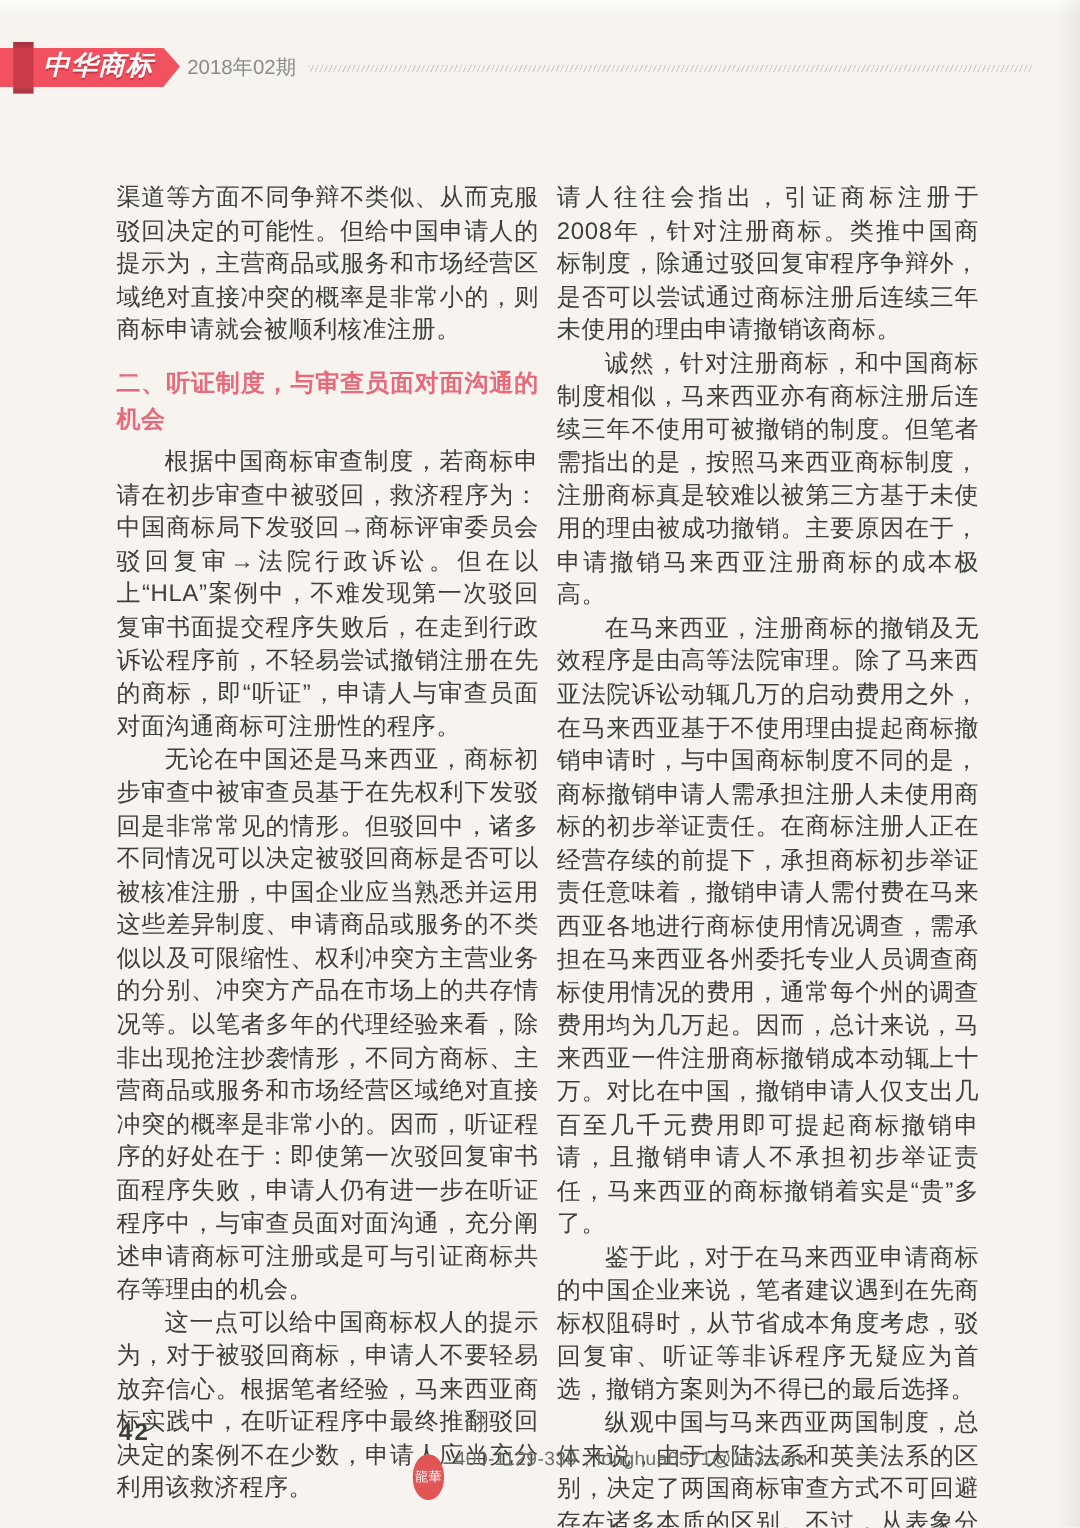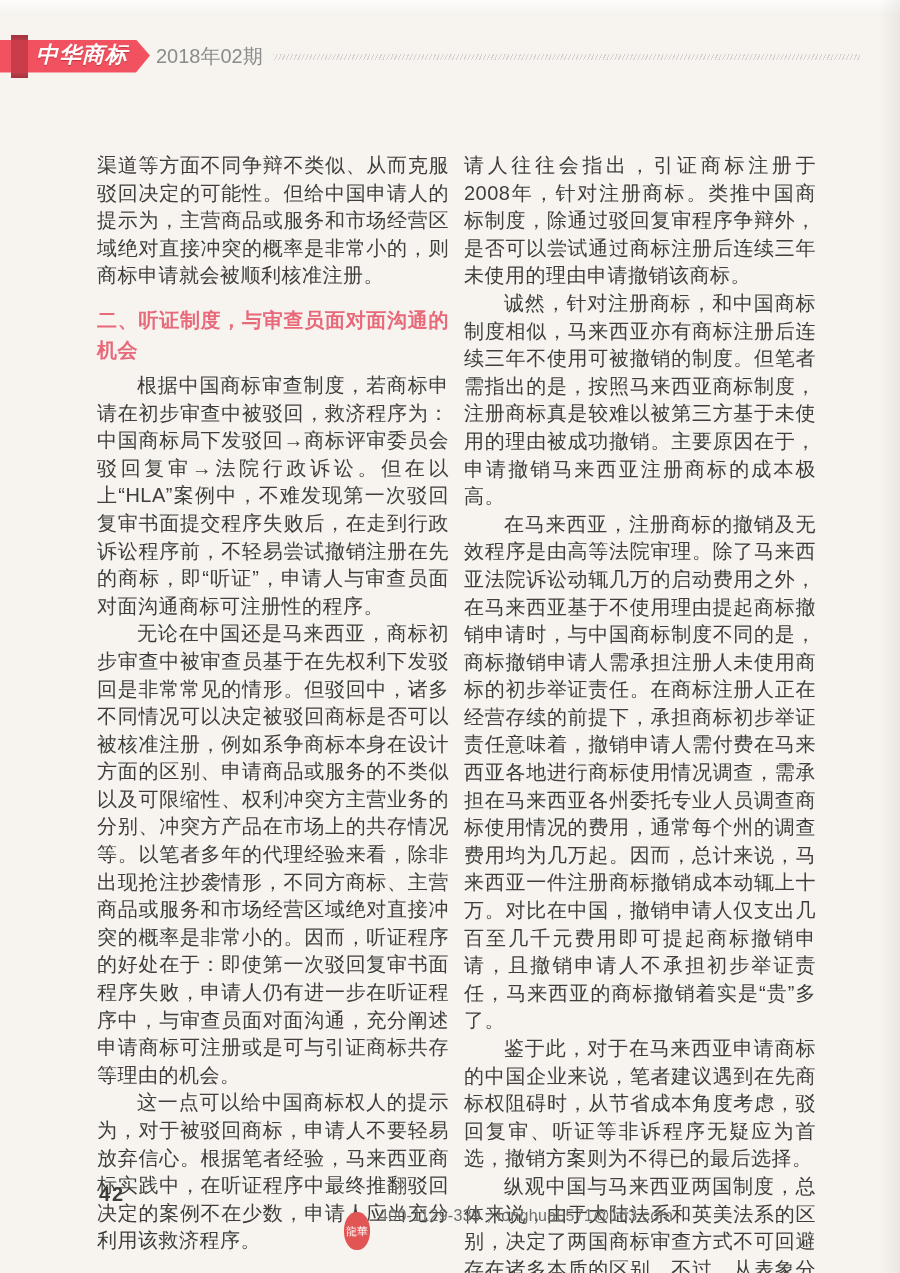--- a/index.html
+++ b/index.html
@@ -37,21 +37,21 @@
     position:absolute;left:11px;top:0;width:17px;height:33px;
     background:rgba(130,20,30,0.35);
   }
   .brand{
     position:relative;margin-left:36px;color:#fff;
     font-family:"Liberation Serif","DejaVu Serif",serif;
     font-style:italic;font-weight:bold;font-size:22px;letter-spacing:1px;
     text-shadow:0 1px 1px rgba(120,10,20,.4);
     white-space:nowrap;
   }
-  .issue{color:#8b8b8b;font-size:20px;margin:0 10px 0 6px;white-space:nowrap;}
+  .issue{color:#8b8b8b;font-size:17px;margin:0 10px 0 6px;white-space:nowrap;}
   .hatch-line{
     flex:1 1 auto;height:6px;margin-top:2px;
     background:repeating-linear-gradient(115deg,#d3d2d0 0 1px,transparent 1px 3.5px);
   }
 
   
   .content{
     position:absolute;top:152px;left:97px;width:720px;
     display:flex;gap:15px;
   }
@@ -108,21 +108,21 @@
   </div>
   <span class="issue">2018年02期</span>
   <div class="hatch-line"></div>
 </div>
 
 <div class="content">
   <div class="col">
     <p>渠道等方面不同争辩不类似、从而克服驳回决定的可能性。但给中国申请人的提示为，主营商品或服务和市场经营区域绝对直接冲突的概率是非常小的，则商标申请就会被顺利核准注册。</p>
     <h3>二、听证制度，与审查员面对面沟通的机会</h3>
     <p class="indent">根据中国商标审查制度，若商标申请在初步审查中被驳回，救济程序为：中国商标局下发驳回→商标评审委员会驳回复审→法院行政诉讼。但在以上“HLA”案例中，不难发现第一次驳回复审书面提交程序失败后，在走到行政诉讼程序前，不轻易尝试撤销注册在先的商标，即“听证”，申请人与审查员面对面沟通商标可注册性的程序。</p>
-    <p class="indent">无论在中国还是马来西亚，商标初步审查中被审查员基于在先权利下发驳回是非常常见的情形。但驳回中，诸多不同情况可以决定被驳回商标是否可以被核准注册，例如系争商标本身在设计方面的区别、申请商品或服务的不类似以及可限缩性、权利冲突方主营业务的分别、冲突方产品在市场上的共存情况等。以笔者多年的代理经验来看，除非出现抢注抄袭情形，不同方商标、主营商品或服务和市场经营区域绝对直接冲突的概率是非常小的。因而，听证程序的好处在于：即使第一次驳回复审书面程序失败，申请人仍有进一步在听证程序中，与审查员面对面沟通，充分阐述申请商标可注册或是可与引证商标共存等理由的机会。</p>
+    <p class="indent">无论在中国还是马来西亚，商标初步审查中被审查员基于在先权利下发驳回是非常常见的情形。但驳回中，诸多不同情况可以决定被驳回商标是否可以被核准注册，中国企业应当熟悉并运用这些差异制度、申请商品或服务的不类似以及可限缩性、权利冲突方主营业务的分别、冲突方产品在市场上的共存情况等。以笔者多年的代理经验来看，除非出现抢注抄袭情形，不同方商标、主营商品或服务和市场经营区域绝对直接冲突的概率是非常小的。因而，听证程序的好处在于：即使第一次驳回复审书面程序失败，申请人仍有进一步在听证程序中，与审查员面对面沟通，充分阐述申请商标可注册或是可与引证商标共存等理由的机会。</p>
     <p class="indent">这一点可以给中国商标权人的提示为，对于被驳回商标，申请人不要轻易放弃信心。根据笔者经验，马来西亚商标实践中，在听证程序中最终推翻驳回决定的案例不在少数，申请人应当充分利用该救济程序。</p>
     <h3>三、排除在先权利阻碍方式的差异，即，不轻易尝试撤销注册在先的商标</h3>
 
   </div>
   <div class="col">
     <p>请人往往会指出，引证商标注册于2008年，针对注册商标。类推中国商标制度，除通过驳回复审程序争辩外，是否可以尝试通过商标注册后连续三年未使用的理由申请撤销该商标。</p>
     <p class="indent">诚然，针对注册商标，和中国商标制度相似，马来西亚亦有商标注册后连续三年不使用可被撤销的制度。但笔者需指出的是，按照马来西亚商标制度，注册商标真是较难以被第三方基于未使用的理由被成功撤销。主要原因在于，申请撤销马来西亚注册商标的成本极高。</p>
     <p class="indent">在马来西亚，注册商标的撤销及无效程序是由高等法院审理。除了马来西亚法院诉讼动辄几万的启动费用之外，在马来西亚基于不使用理由提起商标撤销申请时，与中国商标制度不同的是，商标撤销申请人需承担注册人未使用商标的初步举证责任。在商标注册人正在经营存续的前提下，承担商标初步举证责任意味着，撤销申请人需付费在马来西亚各地进行商标使用情况调查，需承担在马来西亚各州委托专业人员调查商标使用情况的费用，通常每个州的调查费用均为几万起。因而，总计来说，马来西亚一件注册商标撤销成本动辄上十万。对比在中国，撤销申请人仅支出几百至几千元费用即可提起商标撤销申请，且撤销申请人不承担初步举证责任，马来西亚的商标撤销着实是“贵”多了。</p>
     <p class="indent">鉴于此，对于在马来西亚申请商标的中国企业来说，笔者建议遇到在先商标权阻碍时，从节省成本角度考虑，驳回复审、听证等非诉程序无疑应为首选，撤销方案则为不得已的最后选择。</p>
     <p class="indent"><span>纵观中国与马来西亚两国制度，总体来说，由于大陆法系和英美法系的区别，决定了两国商标审查方式不可回避存在诸多本质的区别。不过，从表象分析，以上三点显而易见的区别较易于被掌握。中国企业应当熟悉并运用这些差异制度，从而提高己方在马来西亚争取商标权的成功率。</span></p>

